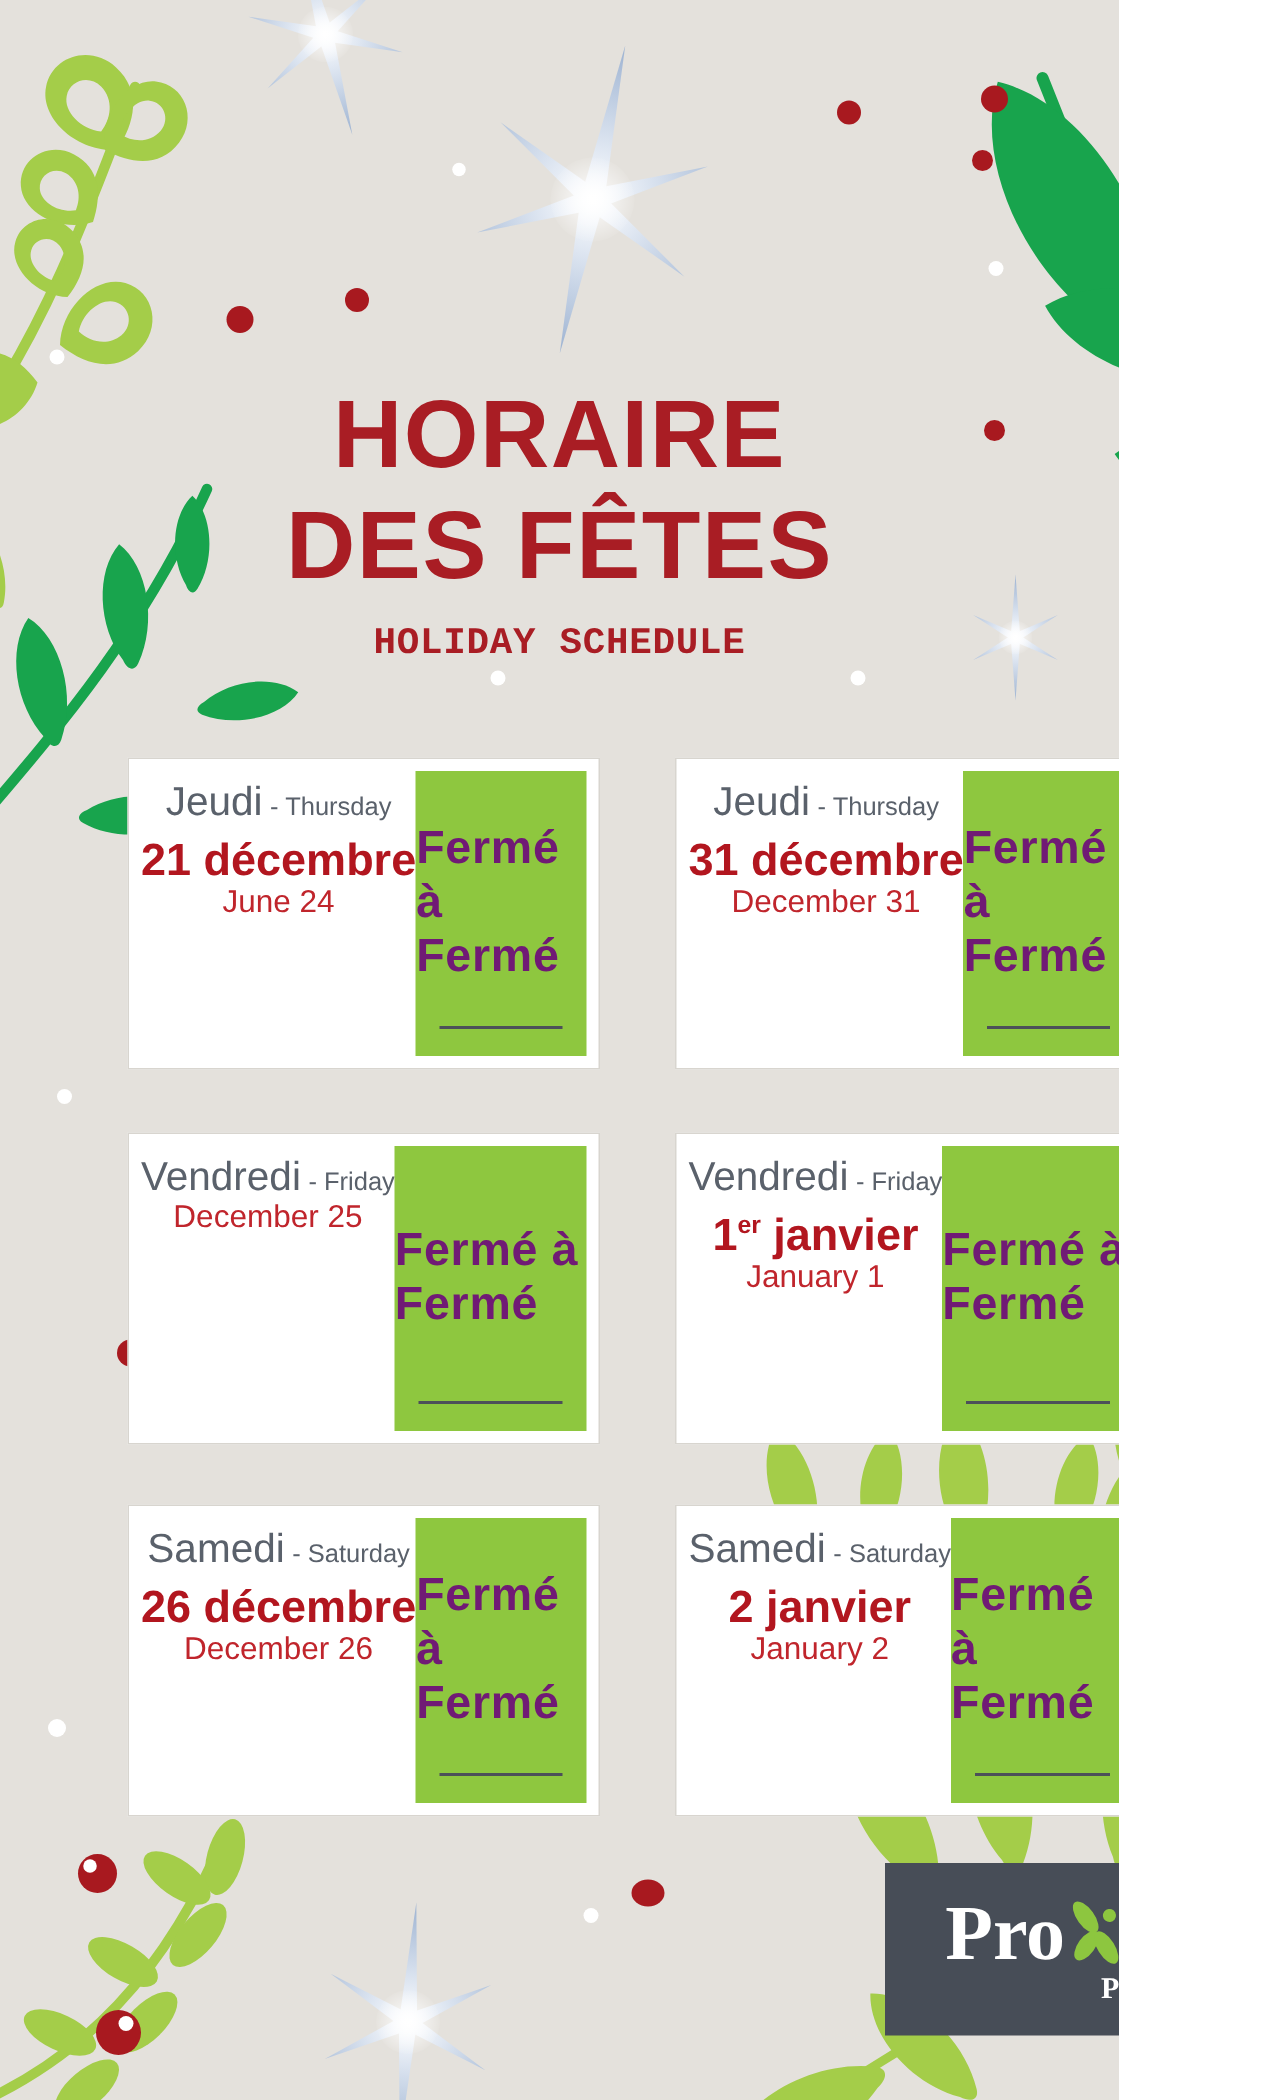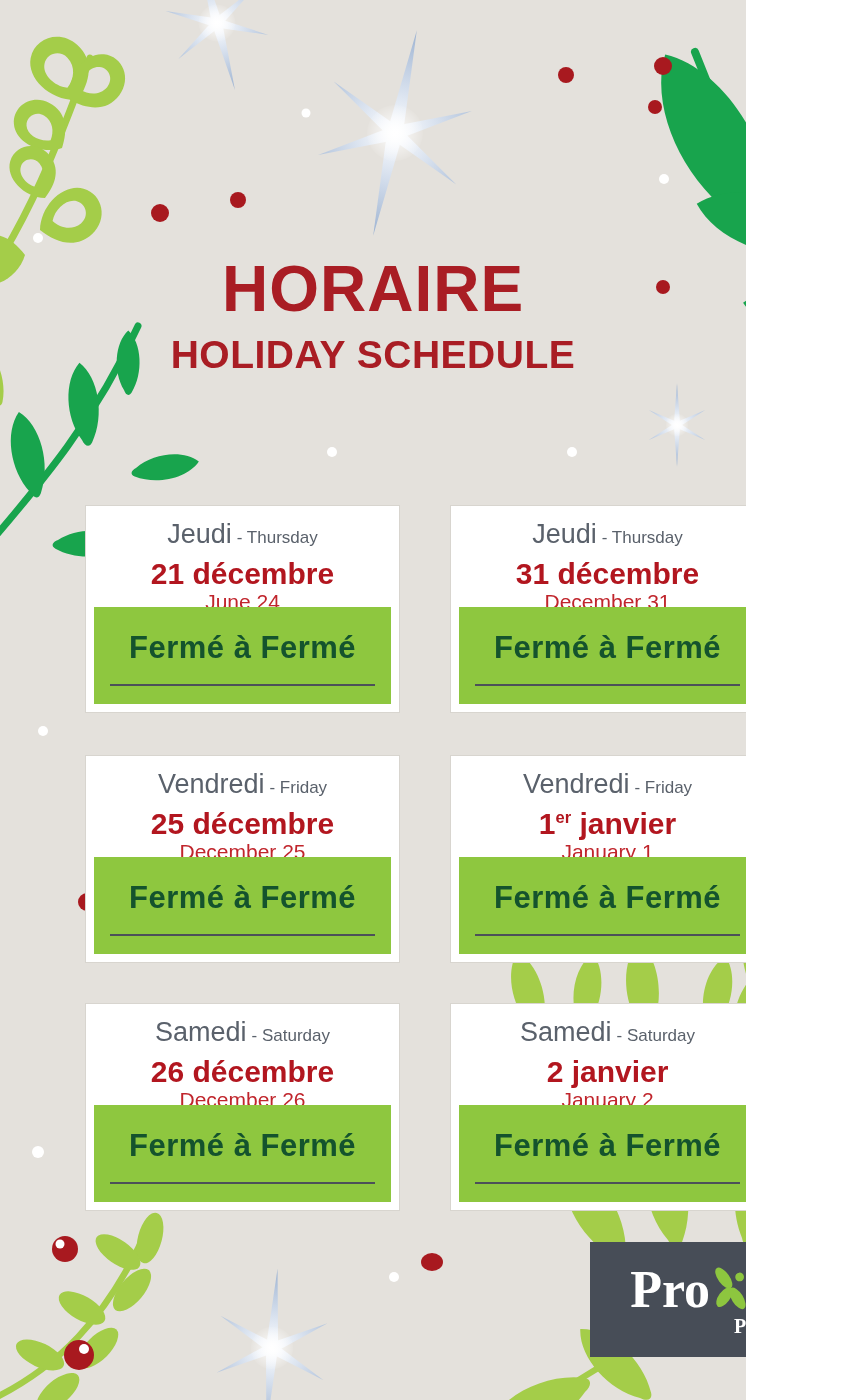--- a/index.html
+++ b/index.html
@@ -2,32 +2,32 @@
 <html><head>
 <meta charset="utf-8">
 <style>
   html,body{margin:0;padding:0;}
   .poster{position:relative;width:746px;height:1400px;background:#e4e1dc;overflow:hidden;
           font-family:"Liberation Sans","DejaVu Sans",sans-serif;}
   svg.decor{position:absolute;left:0;top:0;z-index:0;}
   
   .title{position:absolute;top:252px;left:0;width:100%;text-align:center;z-index:2;color:#a91d24;}
   .title .l1,.title .l2{font-size:64px;font-weight:bold;line-height:74px;letter-spacing:1px;}
-  .title .sub{font-size:39px;font-weight:bold;line-height:46px;margin-top:6px;letter-spacing:.5px;}
+  .title .sub{font-size:25px;font-weight:bold;line-height:46px;margin-top:6px;letter-spacing:.5px;font-family:Liberation Mono, monospace;}
   
   .card{position:absolute;width:315px;height:208px;background:#fff;border:1px solid #d8d5cf;
-        box-sizing:border-box;padding:8px;display:flex;flex-direction:column;z-index:1;}
+        box-sizing:border-box;padding:8px;display:flex;flex-direction:row;z-index:1;}
   .card .top{text-align:center;height:88px;padding-top:5px;}
   .day{font-size:27px;color:#5a616b;}
   .day-en{font-size:17px;color:#5a616b;margin-left:5px;}
   .date-fr{font-size:30px;font-weight:bold;color:#b2161f;line-height:33px;margin-top:1px;}
   .date-fr sup{font-size:.55em;}
   .date-en{font-size:21px;color:#c0252c;line-height:24px;}
   .band{flex:1;background:#8ec73f;position:relative;display:flex;align-items:center;justify-content:center;}
-  .hours{color:#14532d;font-size:31px;font-weight:bold;letter-spacing:.5px;padding-bottom:16px;}
+  .hours{color:#701a75;font-size:31px;font-weight:bold;letter-spacing:.5px;padding-bottom:16px;}
   .underline{position:absolute;left:16px;right:16px;bottom:18px;height:2px;background:#4c5059;}
   .c0{left:85px;top:505px;}  .c1{left:450px;top:505px;}
   .c2{left:85px;top:755px;}  .c3{left:450px;top:755px;}
   .c4{left:85px;top:1003px;} .c5{left:450px;top:1003px;}
   
   .logo{position:absolute;left:590px;top:1242px;width:260px;height:115px;background:#474d57;z-index:3;
         display:flex;flex-direction:column;align-items:center;justify-content:center;}
   .logo-main{display:flex;align-items:flex-end;color:#fff;
              font-family:"Liberation Serif","DejaVu Serif",serif;font-size:52px;line-height:50px;font-weight:bold;}
   .logo-main svg{margin:0 0 3px 0;}
@@ -172,20 +172,21 @@
       <circle cx="572" cy="452" r="5"></circle>
         <circle cx="43" cy="731" r="5"></circle>
       <circle cx="38" cy="1152" r="6"></circle>
         <circle cx="795" cy="1133" r="5"></circle>
       <circle cx="394" cy="1277" r="5"></circle>
     </g>
   </svg>
 
   <div class="title">
     <div class="l1">HORAIRE</div>
+    <div class="l2">DES FÊTES</div>
     <div class="sub">HOLIDAY SCHEDULE</div>
   </div>
 
   <div class="card c0">
     <div class="top">
       <span class="day">Jeudi</span><span class="day-en">- Thursday</span>
       <div class="date-fr"><span>21 décembre</span><sup></sup><span></span></div>
       <div class="date-en">June 24</div>
     </div>
     <div class="band">
@@ -202,21 +203,20 @@
     </div>
     <div class="band">
       <span class="hours">Fermé à Fermé</span>
       <div class="underline"></div>
     </div>
   </div>
 
   <div class="card c2">
     <div class="top">
       <span class="day">Vendredi</span><span class="day-en">- Friday</span>
-      <div class="date-fr"><span>25 décembre</span><sup></sup><span></span></div>
       <div class="date-en">December 25</div>
     </div>
     <div class="band">
       <span class="hours">Fermé à Fermé</span>
       <div class="underline"></div>
     </div>
   </div>
 
   <div class="card c3">
     <div class="top">

